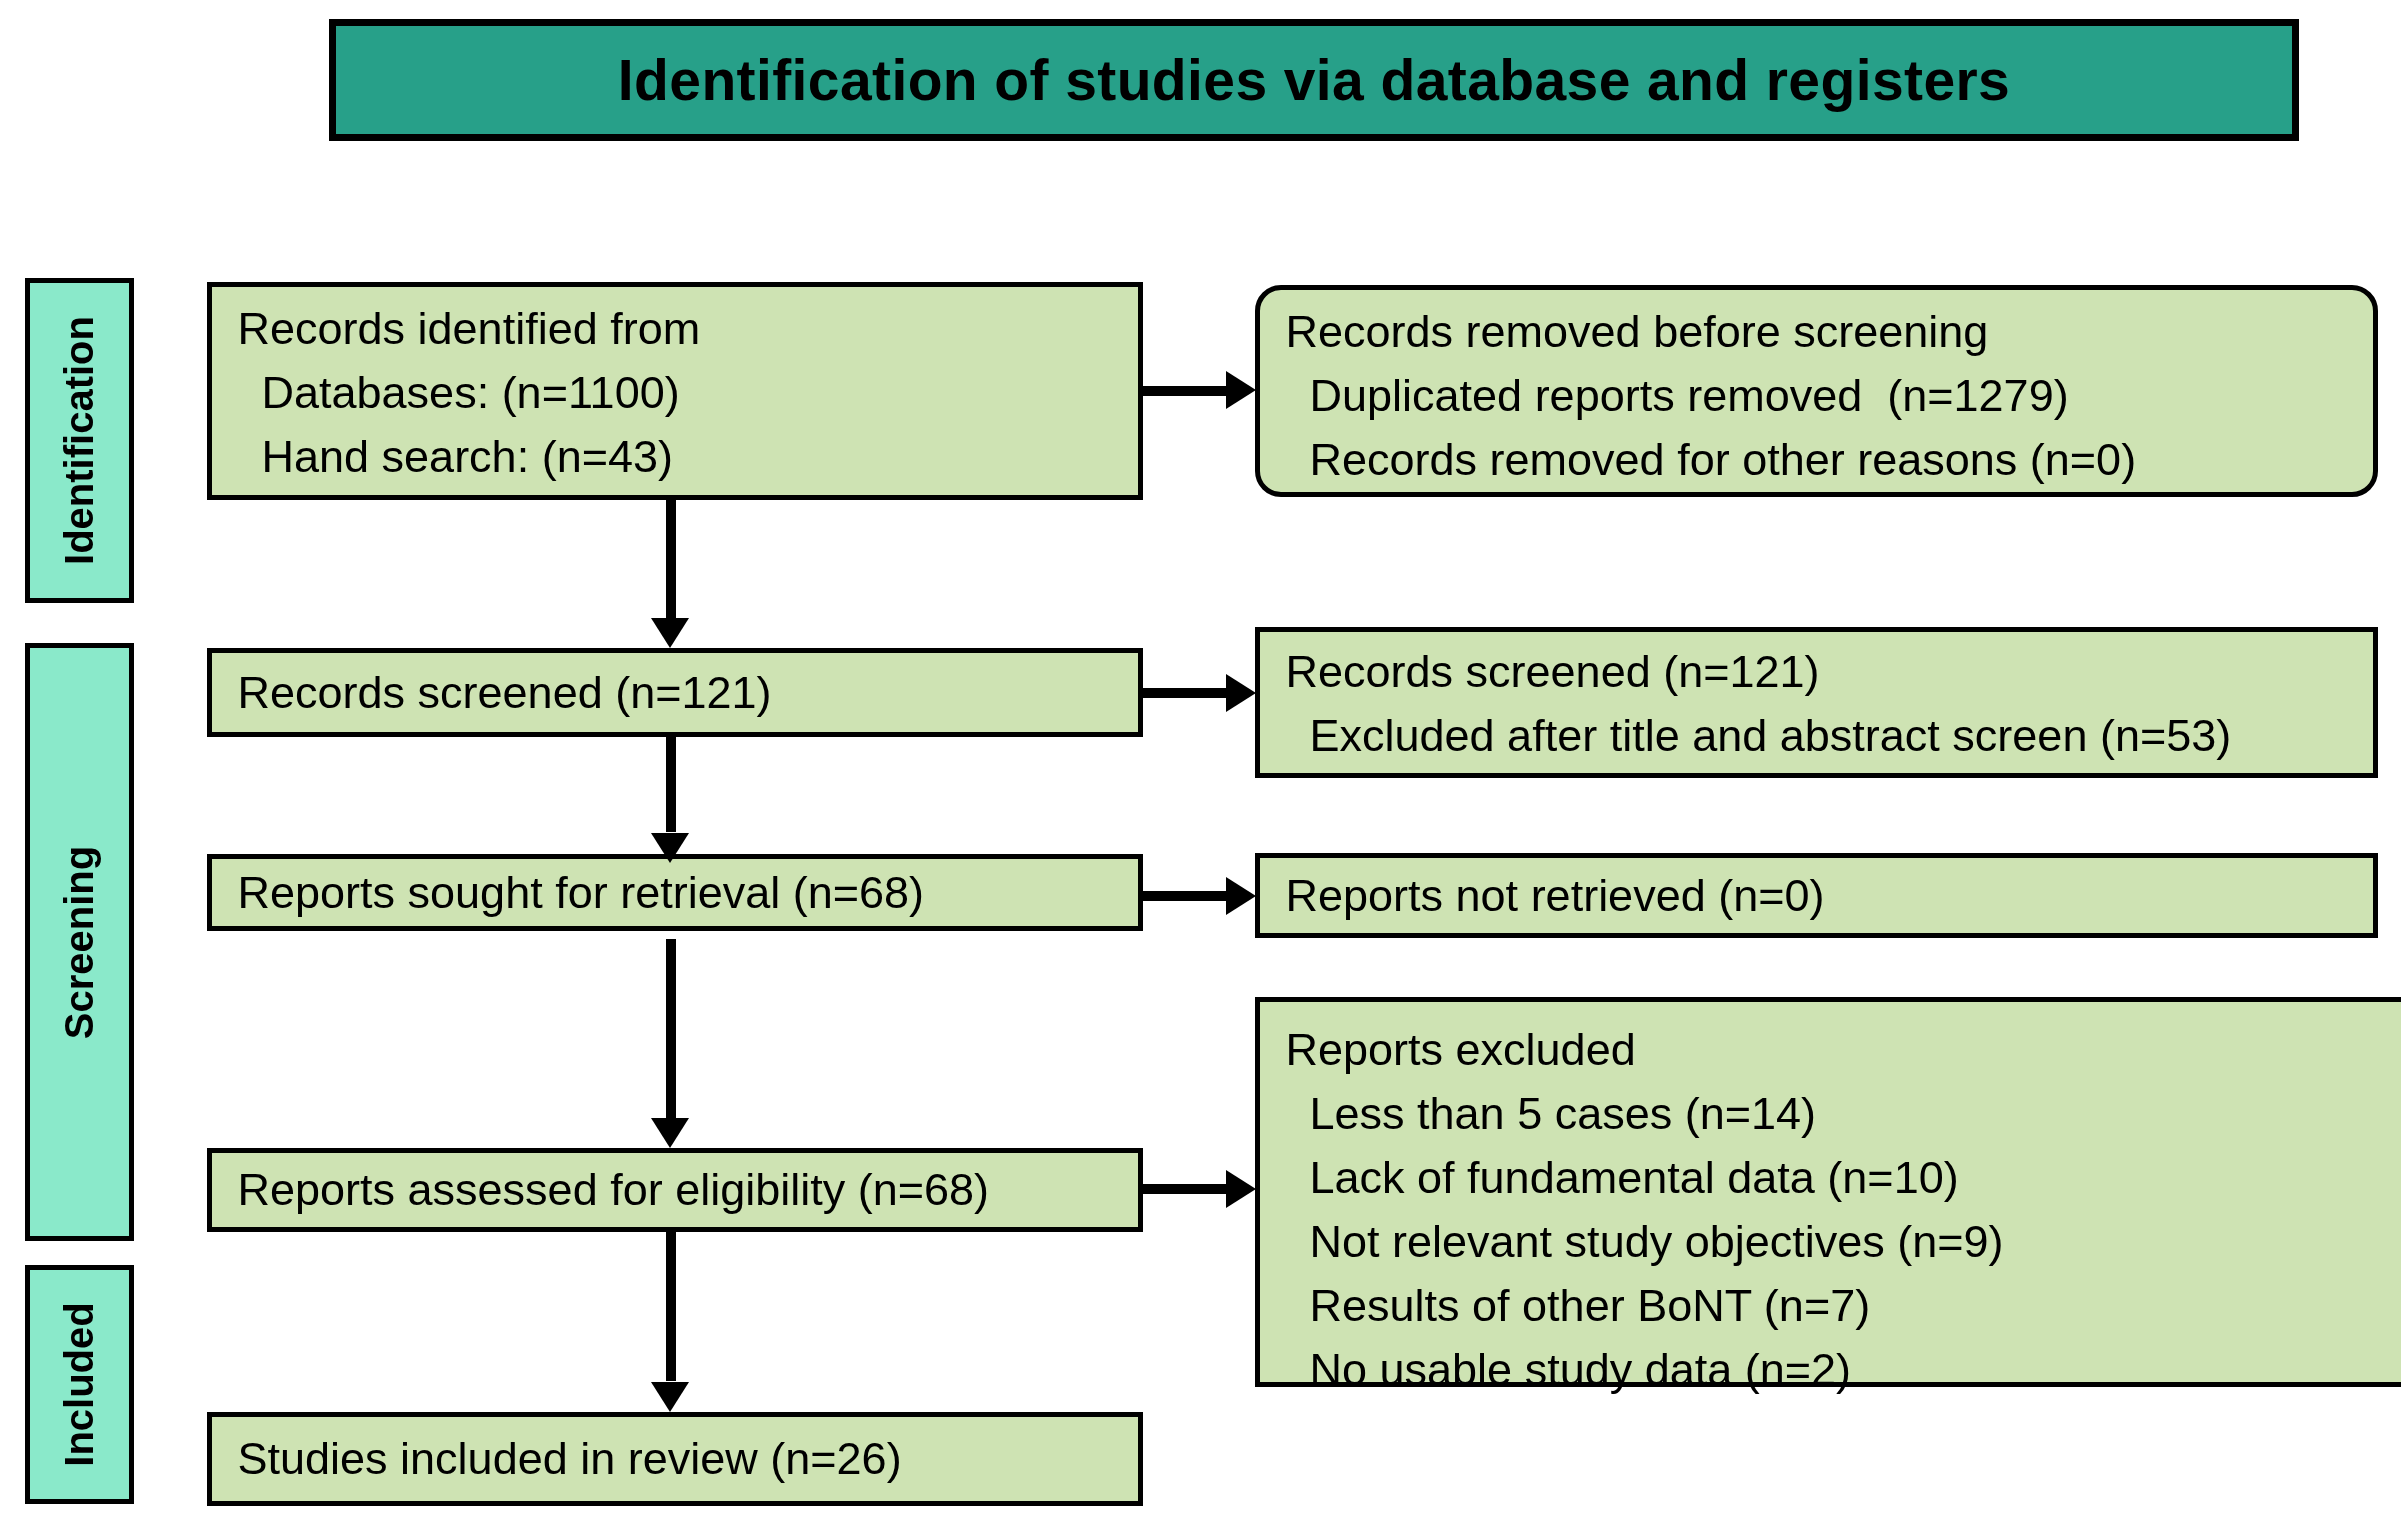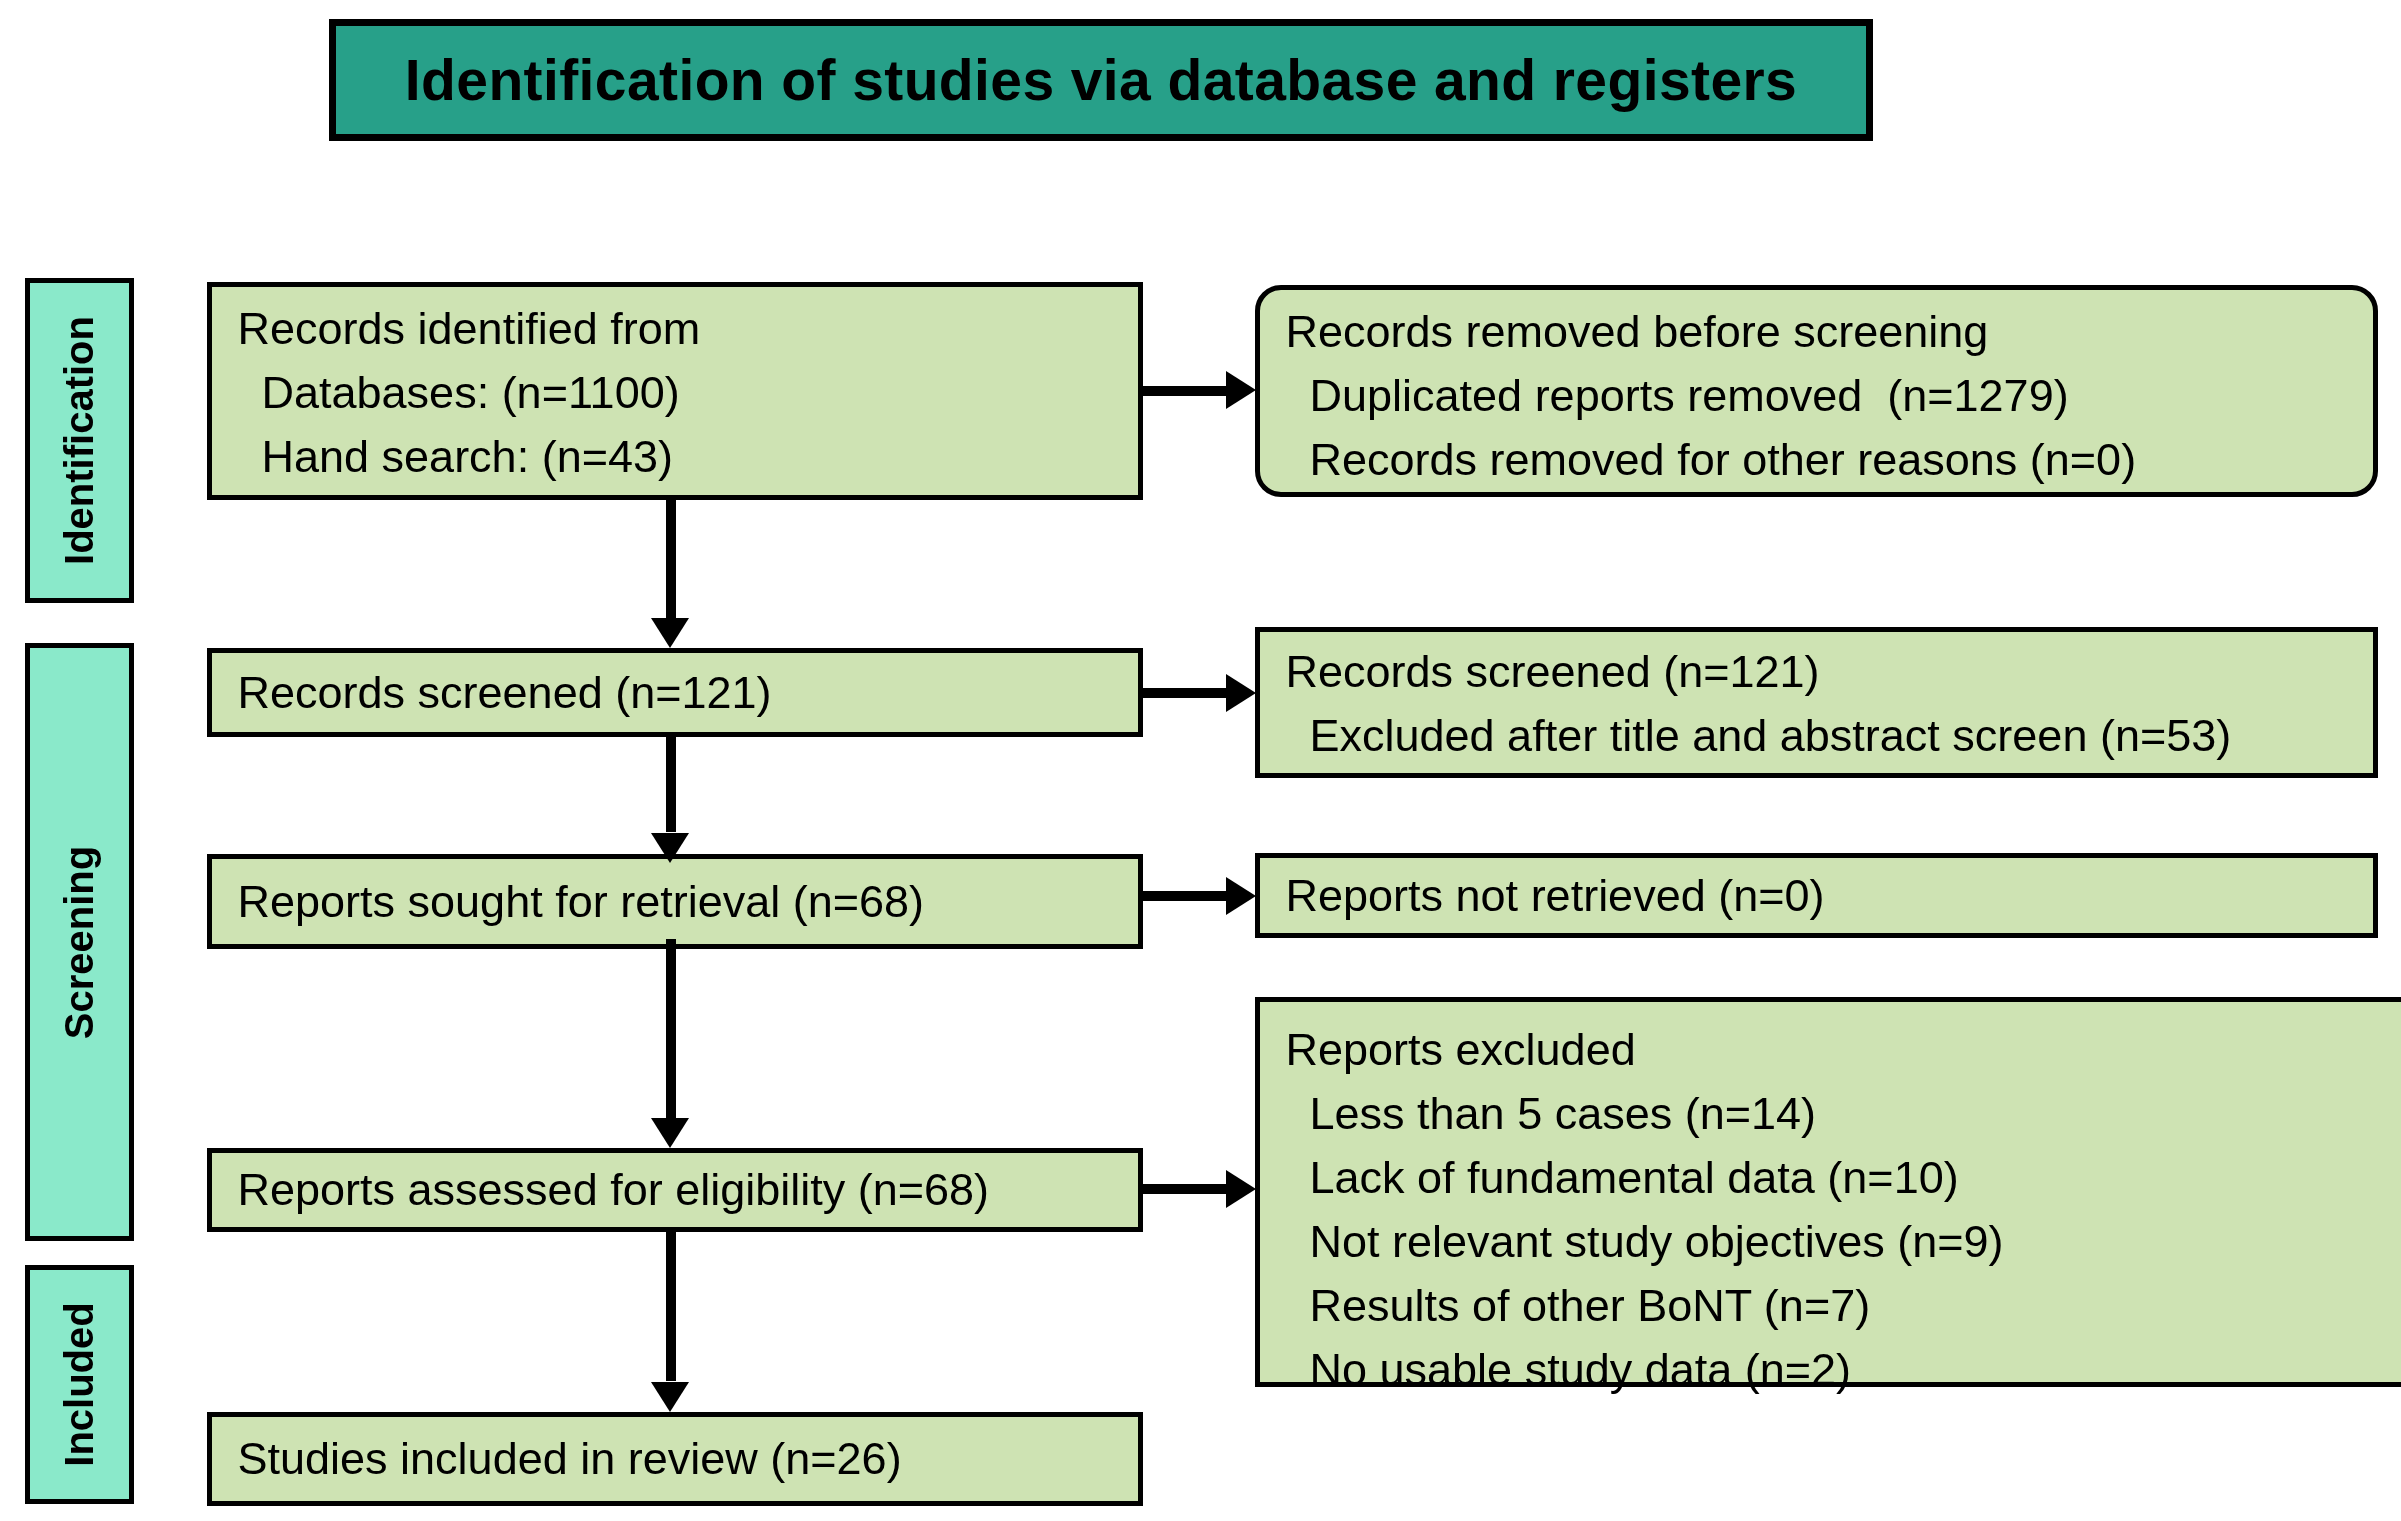--- a/index.html
+++ b/index.html
@@ -70,21 +70,21 @@
     border-left: 19px solid transparent;
     border-right: 19px solid transparent;
     border-top: 30px solid var(--line);
   }
 </style>
 </head>
 <body>
 
 <div class="canvas">
 
-  <div class="banner" style="left:329px; top:19px; width:1544px; height:122px;">
+  <div class="banner" style="left:329px; top:19px; width:1970px; height:122px;">
     <span>Identification of studies via database and registers</span>
   </div>
 
   <div class="stage" style="left:25px; top:278px; width:109px; height:325px;">
     <span class="stage-text">Identification</span>
   </div>
   <div class="stage" style="left:25px; top:643px; width:109px; height:598px;">
     <span class="stage-text">Screening</span>
   </div>
   <div class="stage" style="left:25px; top:1265px; width:109px; height:239px;">
@@ -94,21 +94,21 @@
   <div class="box multi" style="left:207px; top:282px; width:936px; height:218px;">
     <div class="line">Records identified from</div>
     <div class="line indent">Databases: (n=1100)</div>
     <div class="line indent">Hand search: (n=43)</div>
   </div>
 
   <div class="box single" style="left:207px; top:648px; width:936px; height:89px;">
     <div class="line">Records screened (n=121)</div>
   </div>
 
-  <div class="box single" style="left:207px; top:854px; width:936px; height:95px;align-items:center;">
+  <div class="box single" style="left:207px; top:854px; width:936px; height:77px;align-items:center;">
     <div class="line">Reports sought for retrieval (n=68)</div>
   </div>
 
   <div class="box single" style="left:207px; top:1148px; width:936px; height:84px;">
     <div class="line">Reports assessed for eligibility (n=68)</div>
   </div>
 
   <div class="box single" style="left:207px; top:1412px; width:936px; height:94px;">
     <div class="line">Studies included in review (n=26)</div>
   </div>

